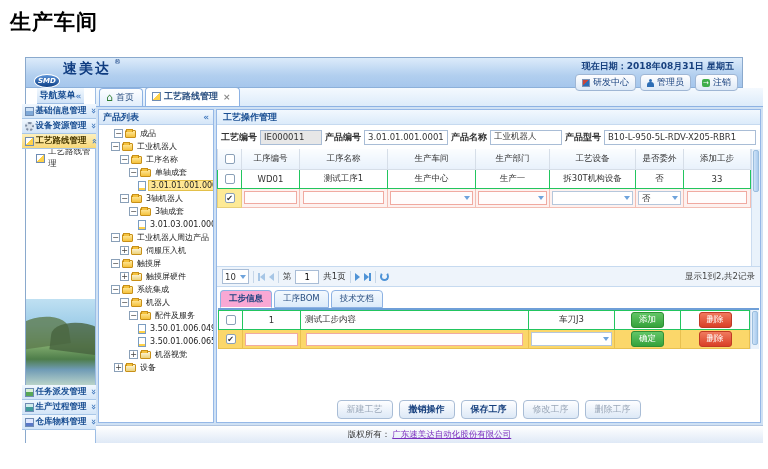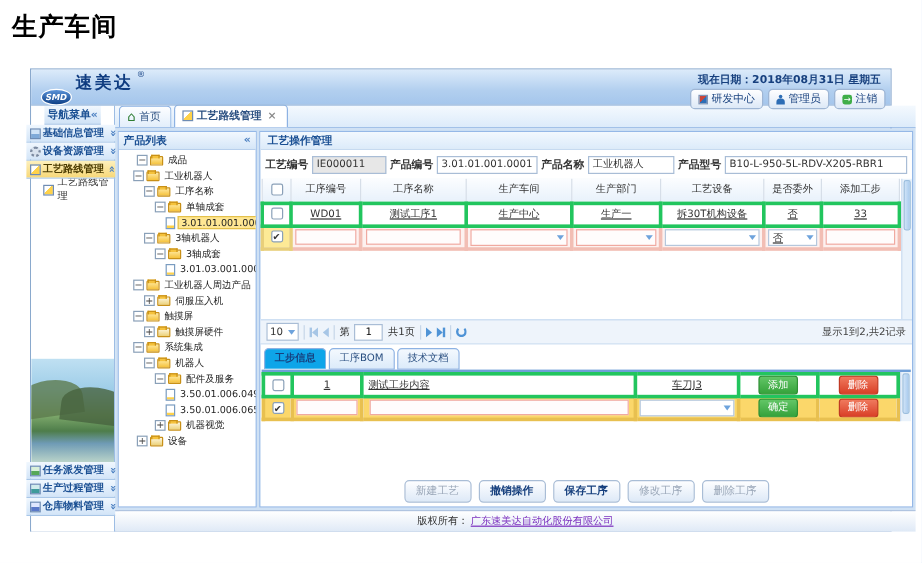--- a/index.html
+++ b/index.html
@@ -115,21 +115,21 @@
   .form-row { height:24px; display:flex; align-items:center; gap:3px; padding:0 4px; font-size:9px; color:#333; }
   .form-row label { font-weight:bold; white-space:nowrap; }
   .form-row input { height:15px; border:1px solid #a9bdd6; font-size:8.5px; padding:0 3px; color:#333;
     font-family:inherit; }
   .inp-dis { background:#e7e7e7; color:#666; }
   .grid-wrap { display:flex; flex:1; }
   .grid-col { flex:1; display:flex; flex-direction:column; }
   table.grid { width:100%; border-collapse:collapse; table-layout:fixed; font-size:8.5px; color:#333; }
   table.grid th { height:20px; font-weight:normal; background:linear-gradient(#fbfdff,#e8f1fb);
     border:1px solid #d6dee8; border-top:none; text-align:center; }
-  table.grid td { height:19px; border:3px solid #22c55e; text-align:center; overflow:hidden; white-space:nowrap;text-decoration:underline; }
+  table.grid td { height:19px; border:1px solid #22c55e; text-align:center; overflow:hidden; white-space:nowrap; }
   table.grid tr.erow td { background:#fdf1ef; border-color:#f2beb4; }
   table.grid tr.erow td.cbcell { background:#fdea96; border-color:#e8cf7a; }
   .cb { width:10px; height:10px; display:inline-block; border:1px solid #8aa0b8; border-radius:2px;
     background:#fff; vertical-align:middle; font-size:8px; line-height:9px; color:#333; }
   .cb.checked::before { content:"✔"; }
   .einp { width:92%; height:13px; border:1px solid #f0a9a0; background:#fffcfc; }
   .combo { height:14px; margin:0 2px; background:#fff; border:1px solid #b5c7dc; position:relative; 
     font-size:8.5px; text-align:left; padding:1px 12px 0 3px; }
   .combo.pink { border-color:#f0a9a0; background:#fffcfc; }
   .combo .arr { position:absolute; right:2px; top:4px; width:0; height:0;
@@ -149,21 +149,21 @@
   .mut .tri-l, .mut .tri-r { border-right-color:#a7c6e6; border-left-color:#a7c6e6; }
   .mut .bar { background:#a7c6e6; }
   .pnum { width:24px; height:14px; border:1px solid #a9bdd6; font-size:8.5px; text-align:center; font-family:inherit; }
   .refresh { width:9px; height:9px; border:2px solid #4f93d6; border-top-color:transparent; border-radius:50%; }
   .pag-sum { margin-left:auto; color:#444; }
 
   
   .subtabs { display:flex; gap:2px; padding:3px 3px 0 3px; }
   .stab { font-size:8.5px; color:#2a4f80; border:1px solid #8db2e3; border-radius:4px 4px 0 0;
     background:linear-gradient(#f4f9fe,#dcebfa); padding:2px 8px; cursor:pointer; }
-  .stab.active { background:#0ea5e9; font-weight:bold; color:#17407e; border-bottom-color:#fff; }
+  .stab.active { background:#f9a8d4; font-weight:bold; color:#17407e; border-bottom-color:#fff; }
   .steppanel { border-top:2px solid #6f9fd8; margin:0 1px; display:flex; }
   table.grid tr.grow td { background:#fbd76a; border-color:#e8c050; }
   table.grid tr.grow td .combo { background:#fff; }
   .btn-green { display:inline-block; background:linear-gradient(#63c667,#35a23b); border:1px solid #2f8f34;
     color:#fff; font-size:8.5px; border-radius:3px; padding:1px 7px; cursor:pointer; }
   .btn-red { display:inline-block; background:linear-gradient(#f07a5e,#d93f27); border:1px solid #c03a24;
     color:#fff; font-size:8.5px; border-radius:3px; padding:1px 7px; cursor:pointer; }
 
   .actions { margin-top:auto; height:26px; display:flex; align-items:center; justify-content:center; gap:6px; }
   .btn-act { font-size:9px; border:1px solid #a9bdd6; border-radius:4px; padding:2px 9px;

